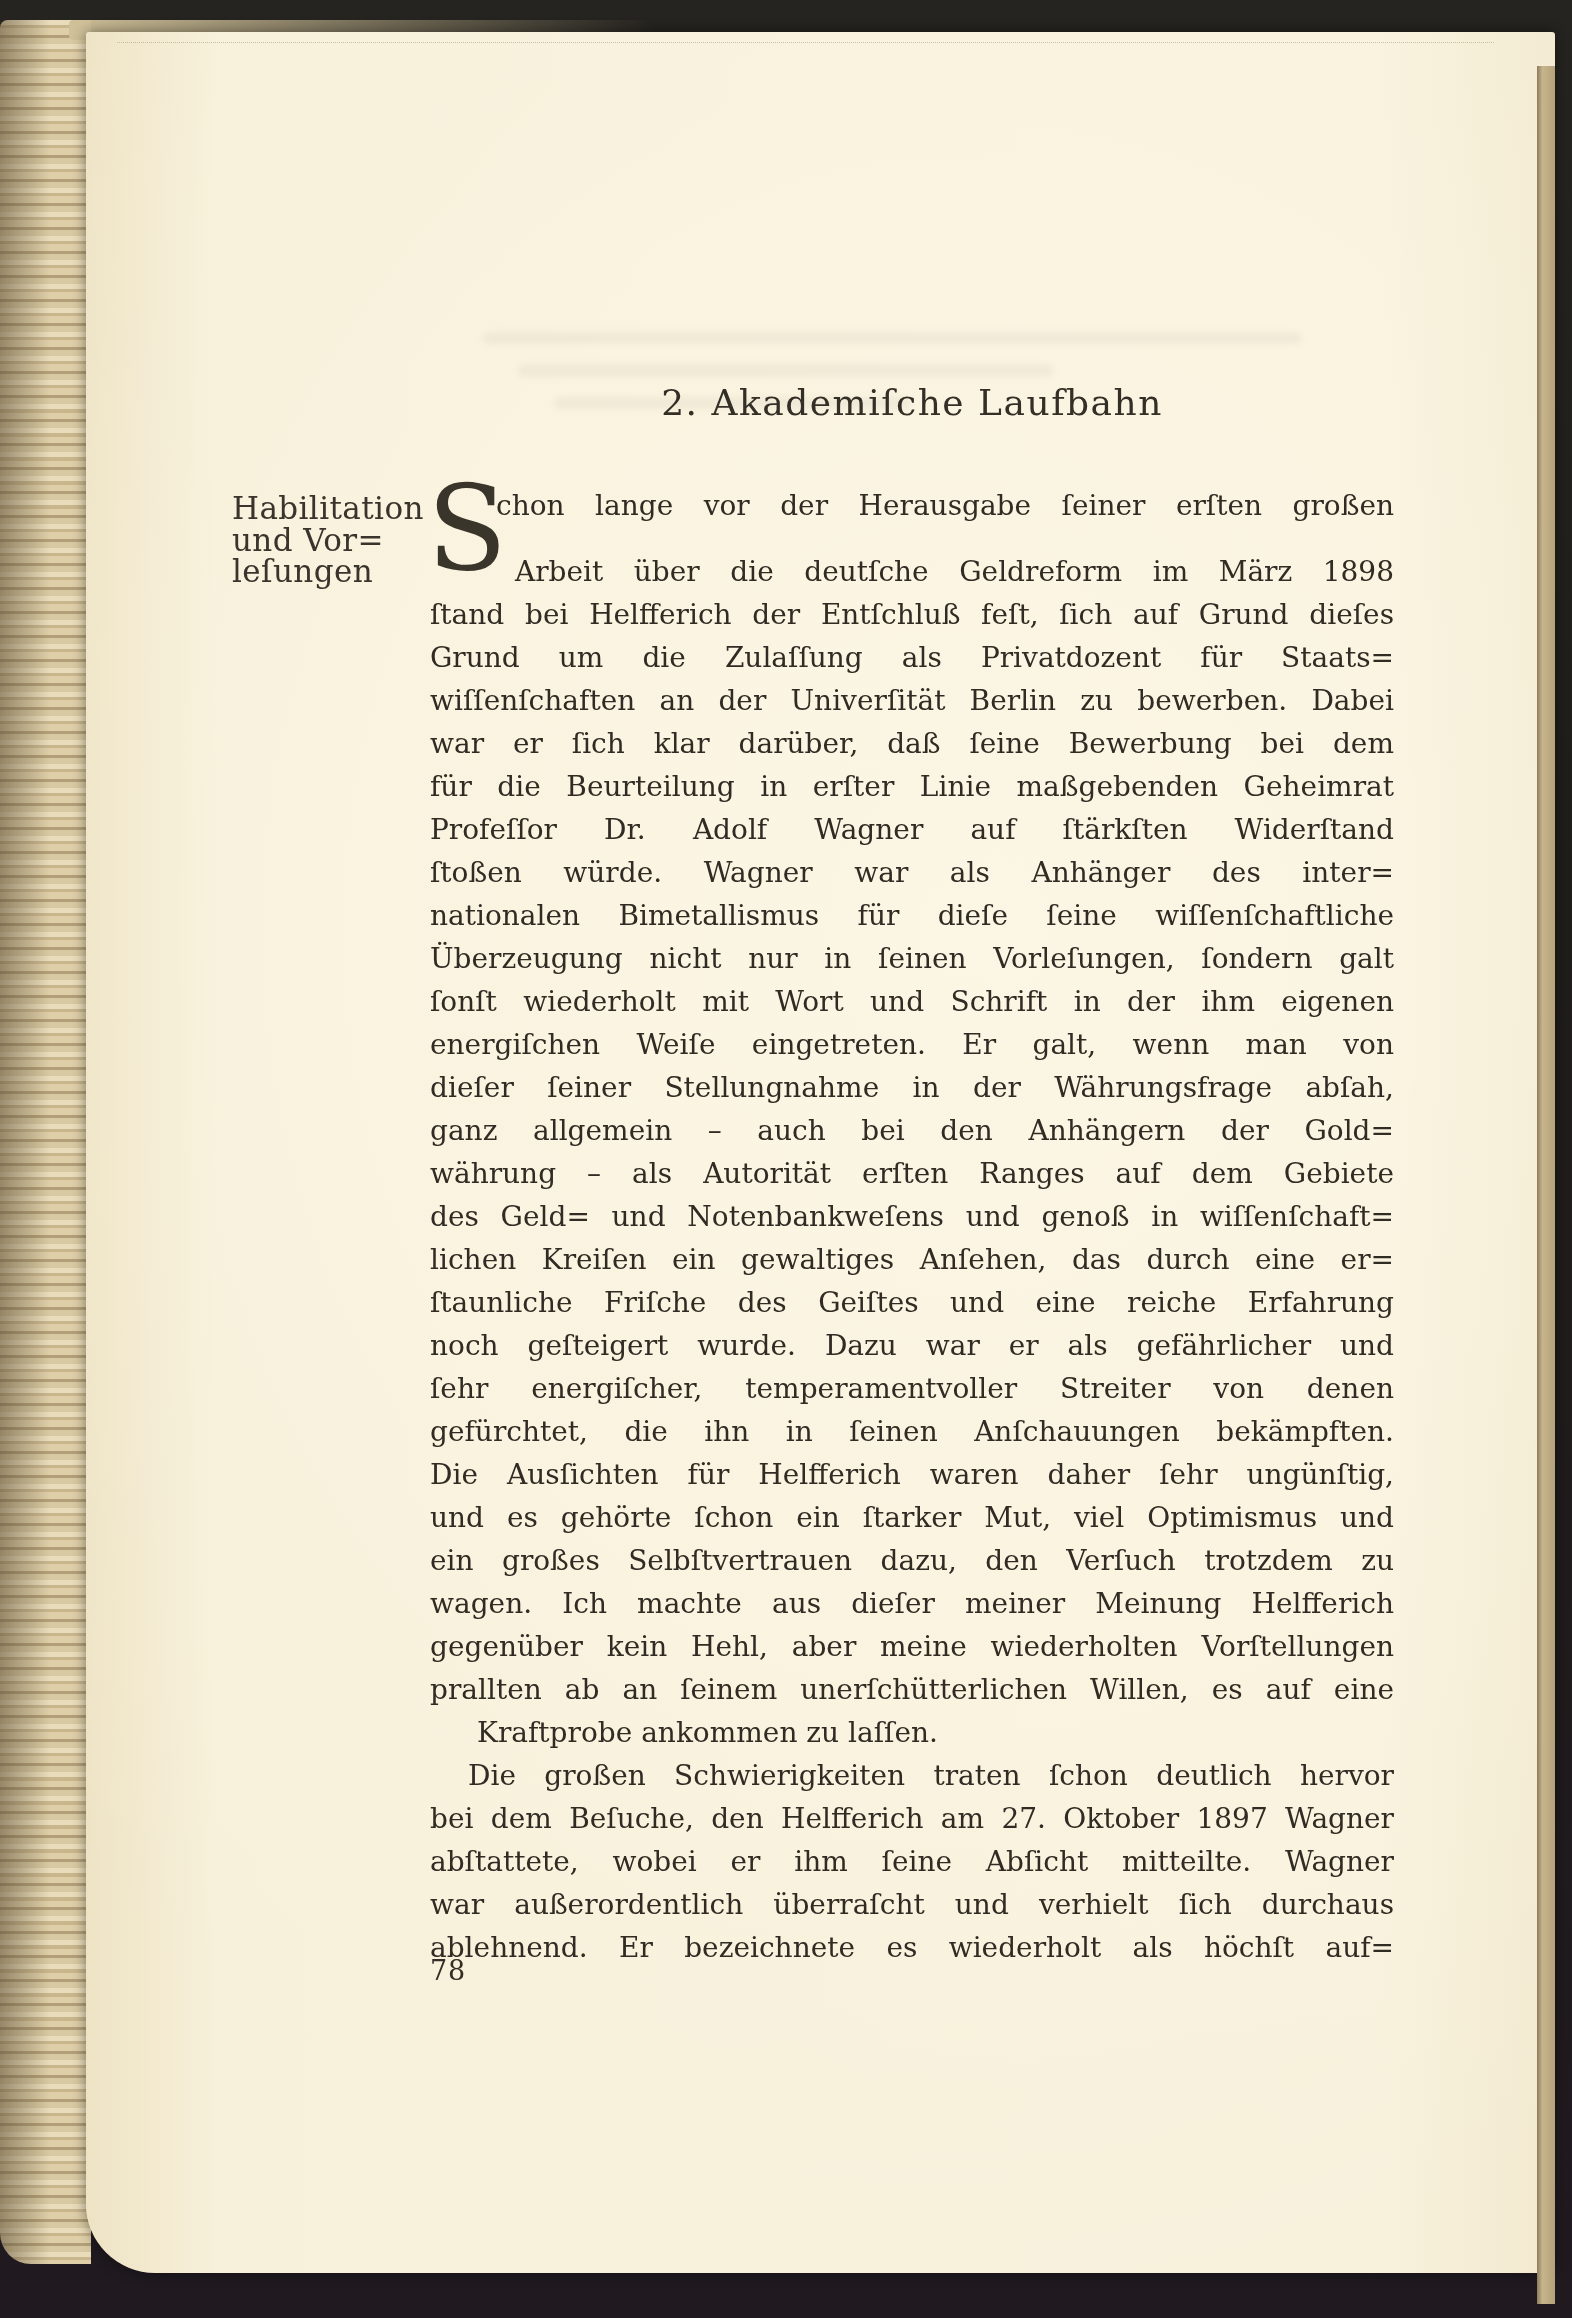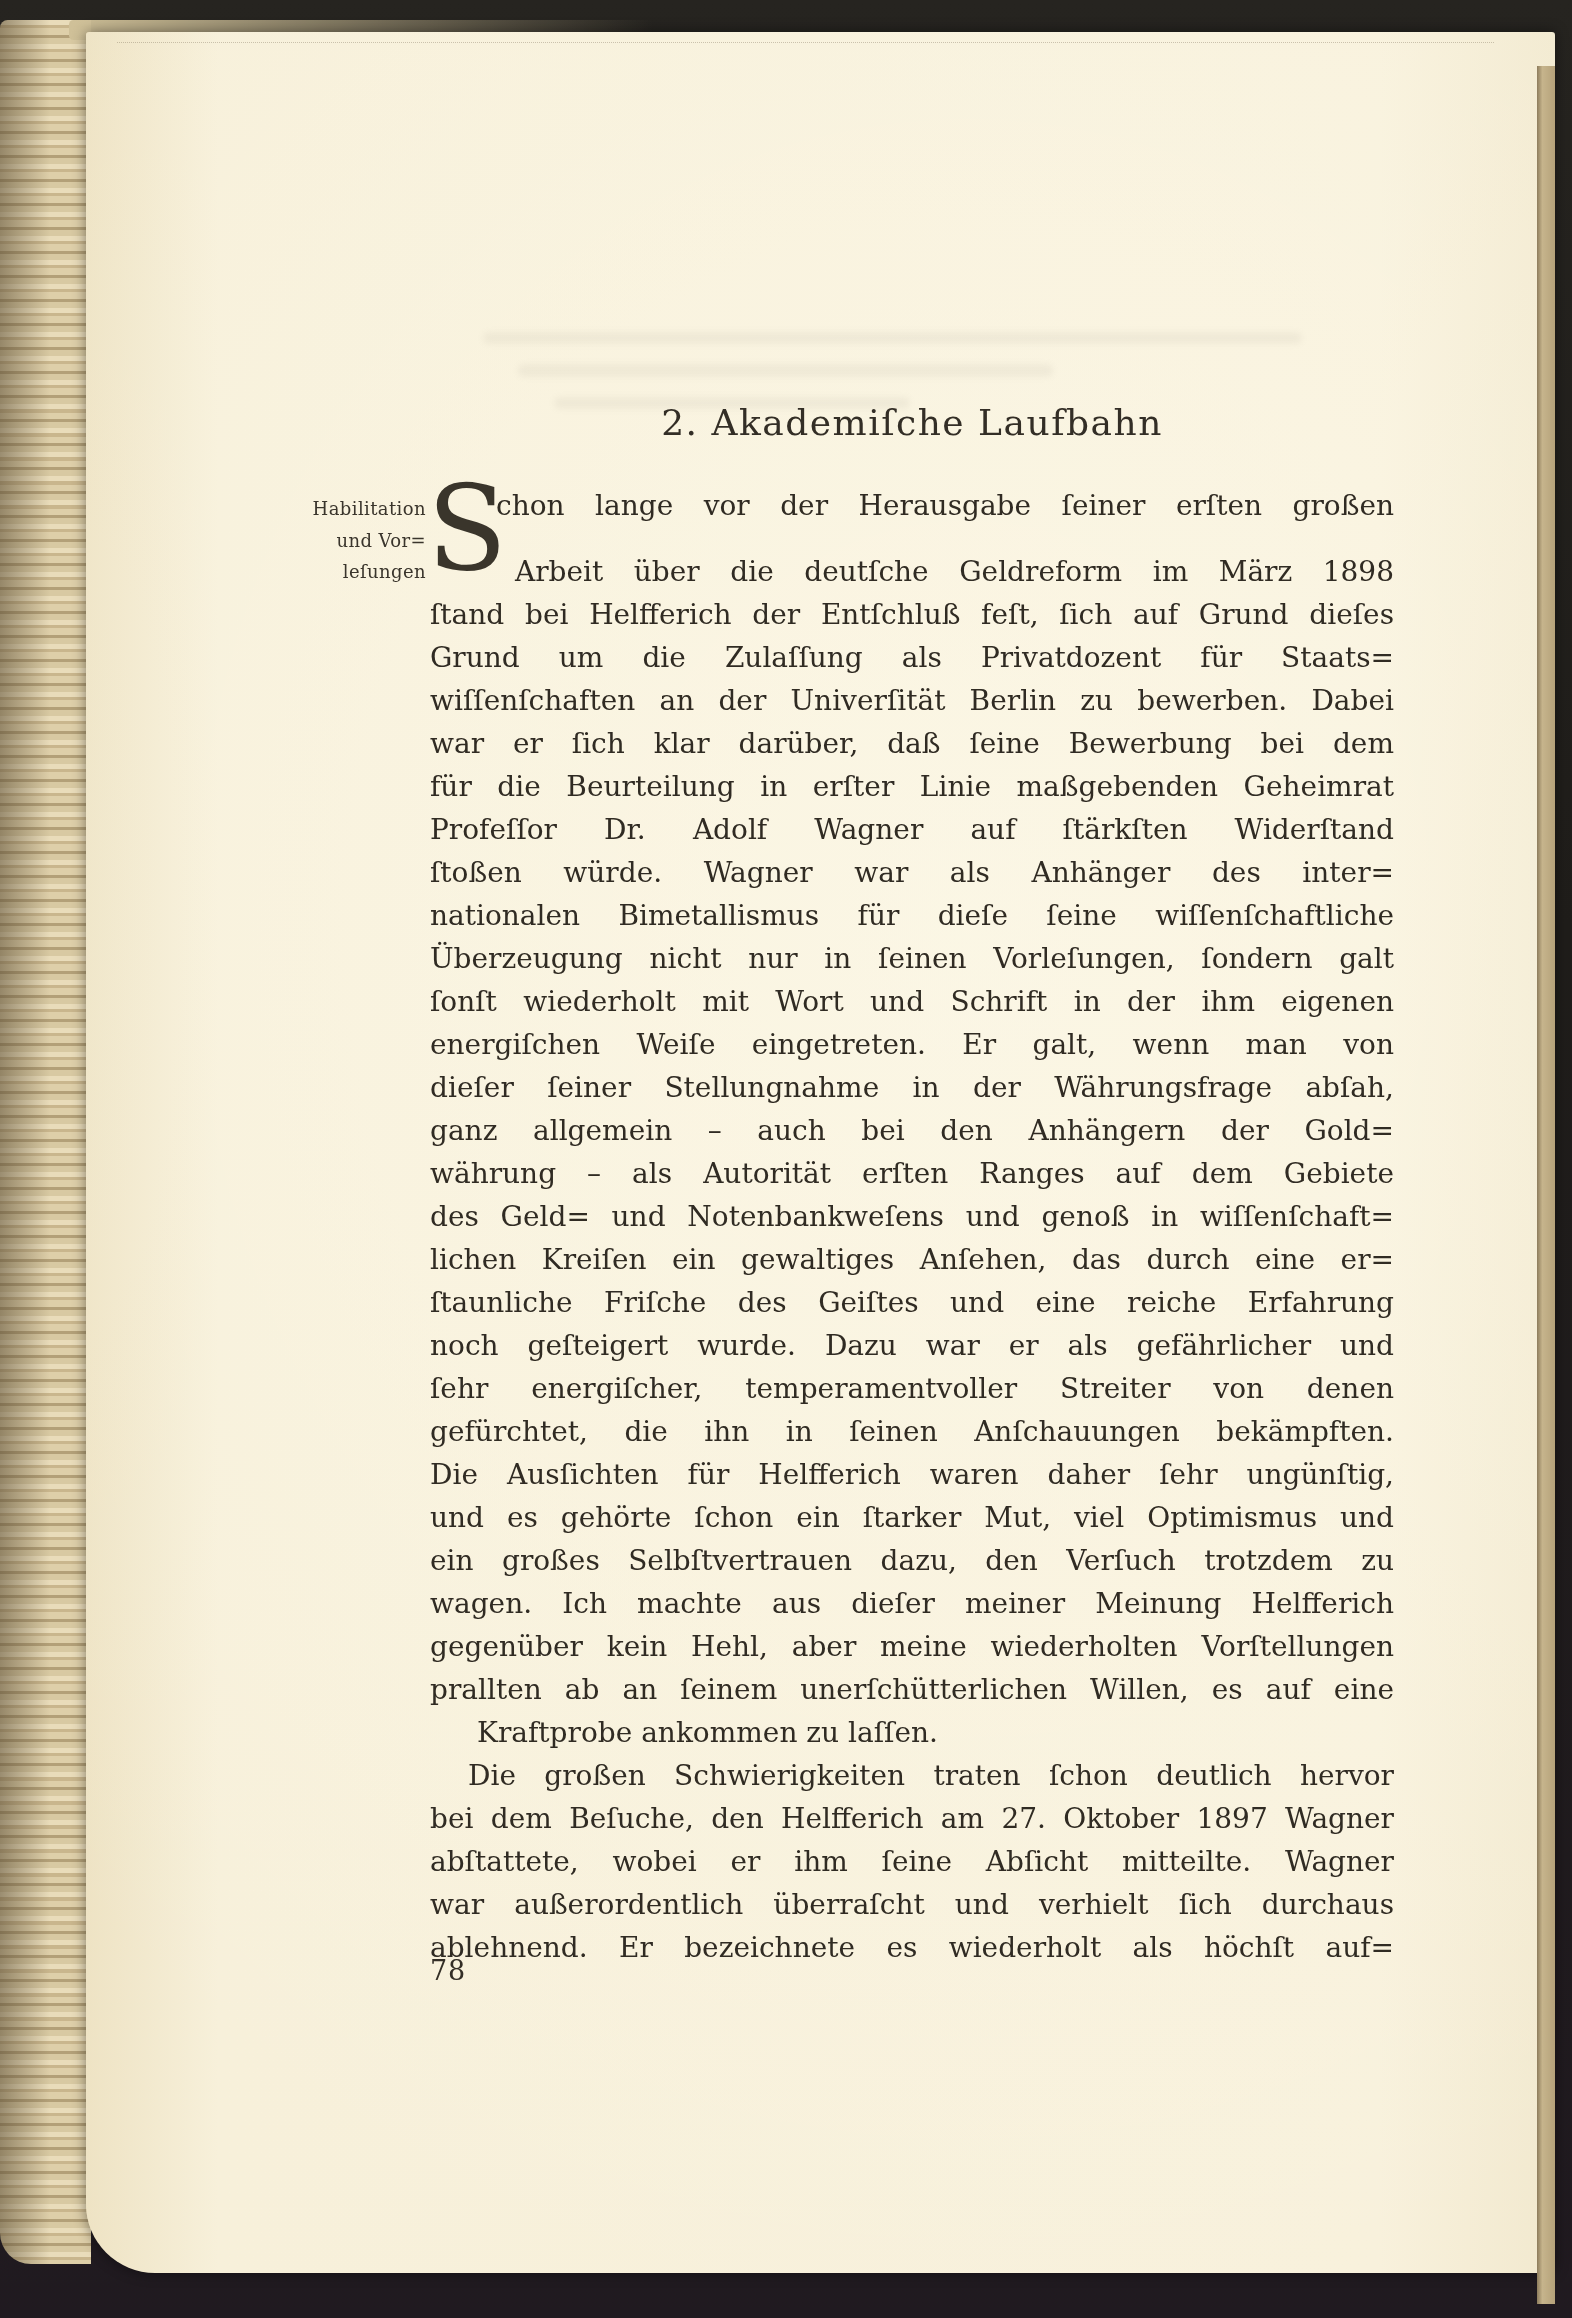--- a/index.html
+++ b/index.html
@@ -45,26 +45,26 @@
     border-top:1.5px dotted rgba(95,82,58,.30);
   }
   
   .ghost{position:absolute;left:361px;top:300px;width:891px;height:131px;opacity:.10;filter:blur(3.1px);}
   .ghost div{height:12.3px;margin-bottom:20px;background:#9a9383;border-radius:6.1px;}
   .ghost .g1{width:92%;margin-left:4%;}
   .ghost .g2{width:60%;margin-left:8%;}
   .ghost .g3{width:40%;margin-left:12%;}
 
   .heading{
-    position:absolute;left:344px;top:370px;width:964px;
+    position:absolute;left:344px;top:350px;width:964px;
     text-align:center;font-size:36px;letter-spacing:1.5px;color:#332e26;
   }
   .margin-note{
     position:absolute;left:146px;top:461px;width:194px;
-    text-align:right;font-size:18px;line-height:31.5px;color:#3a352c;
+    text-align:left;font-size:31px;line-height:31.5px;color:#3a352c;
     letter-spacing:0.4px;
   }
   .textblock{
     position:absolute;left:344px;top:452px;width:964px;color:#302b23;
     font-size:28px;line-height:43px;
   }
   .para{position:relative;}
   .line{
     text-align:justify;text-align-last:justify;
     white-space:normal;

